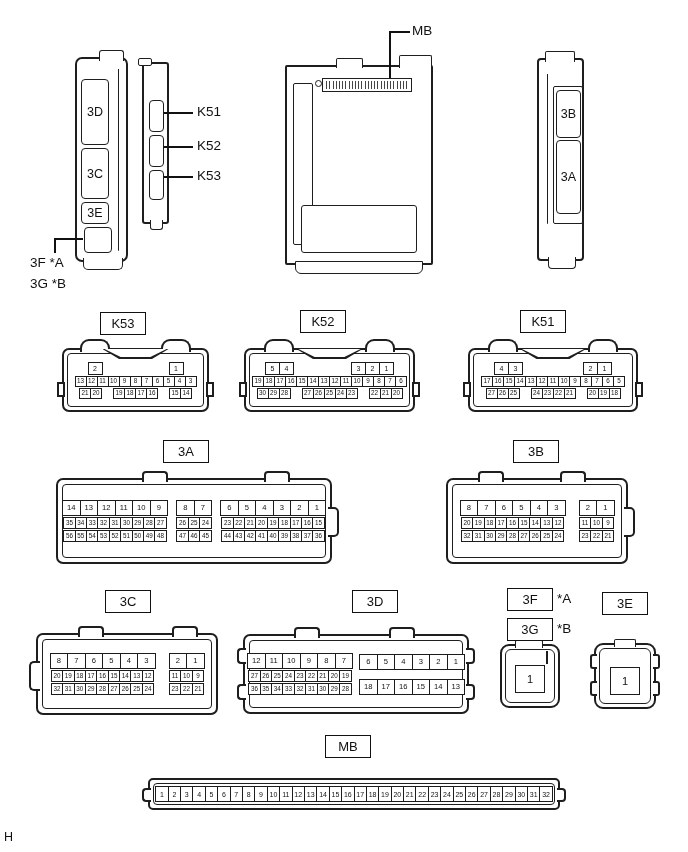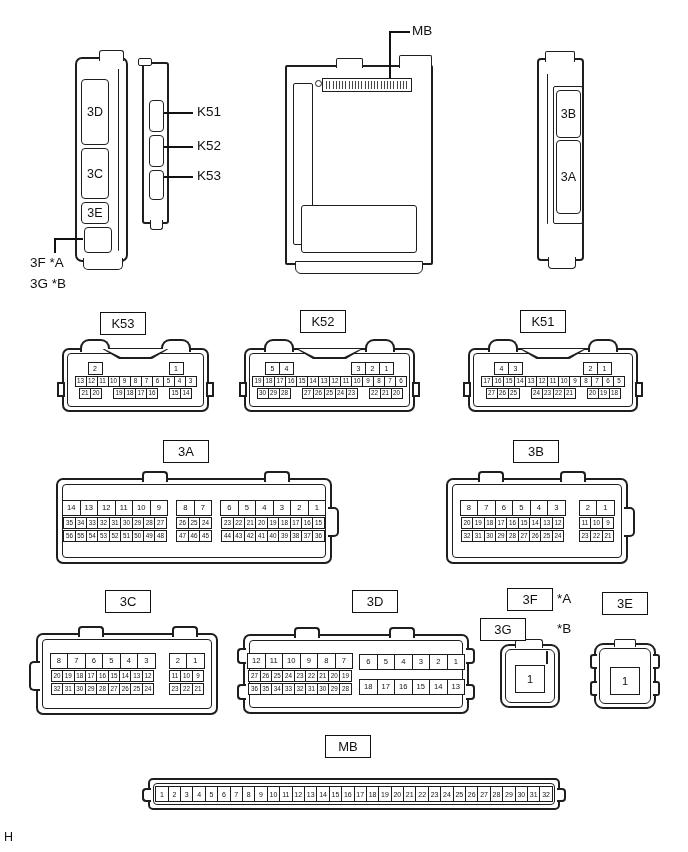--- a/index.html
+++ b/index.html
@@ -628,21 +628,21 @@
             </div>
           </div>
         </div>
       </div>
   </div>
 
   <div class="label-box" style="left:507px;top:588px;">
       <span>3F</span>
     </div>
   <div class="txt" style="left:557px;top:591px;">*A</div>
-  <div class="label-box" style="left:480px;top:618px;">
+  <div class="label-box" style="left:507px;top:618px;">
       <span>3G</span>
     </div>
   <div class="txt" style="left:557px;top:621px;">*B</div>
   <div class="shell" style="left:500px;top:644px;width:60px;height:64px;border-radius:9px;">
     <div class="outline thin" style="left:13px;top:-7px;width:28px;height:9px;border-bottom:none;border-radius:3px 3px 0 0;"></div>
     <div class="slit" style="right:10px;top:5px;height:13px;"></div>
     <div class="shell-inner" style="border-radius:6px;"></div>
     <div class="pin-area face-xl" style="padding-top:6px;">
         <div class="pin-group">
           <div class="pin-row row-xl">

